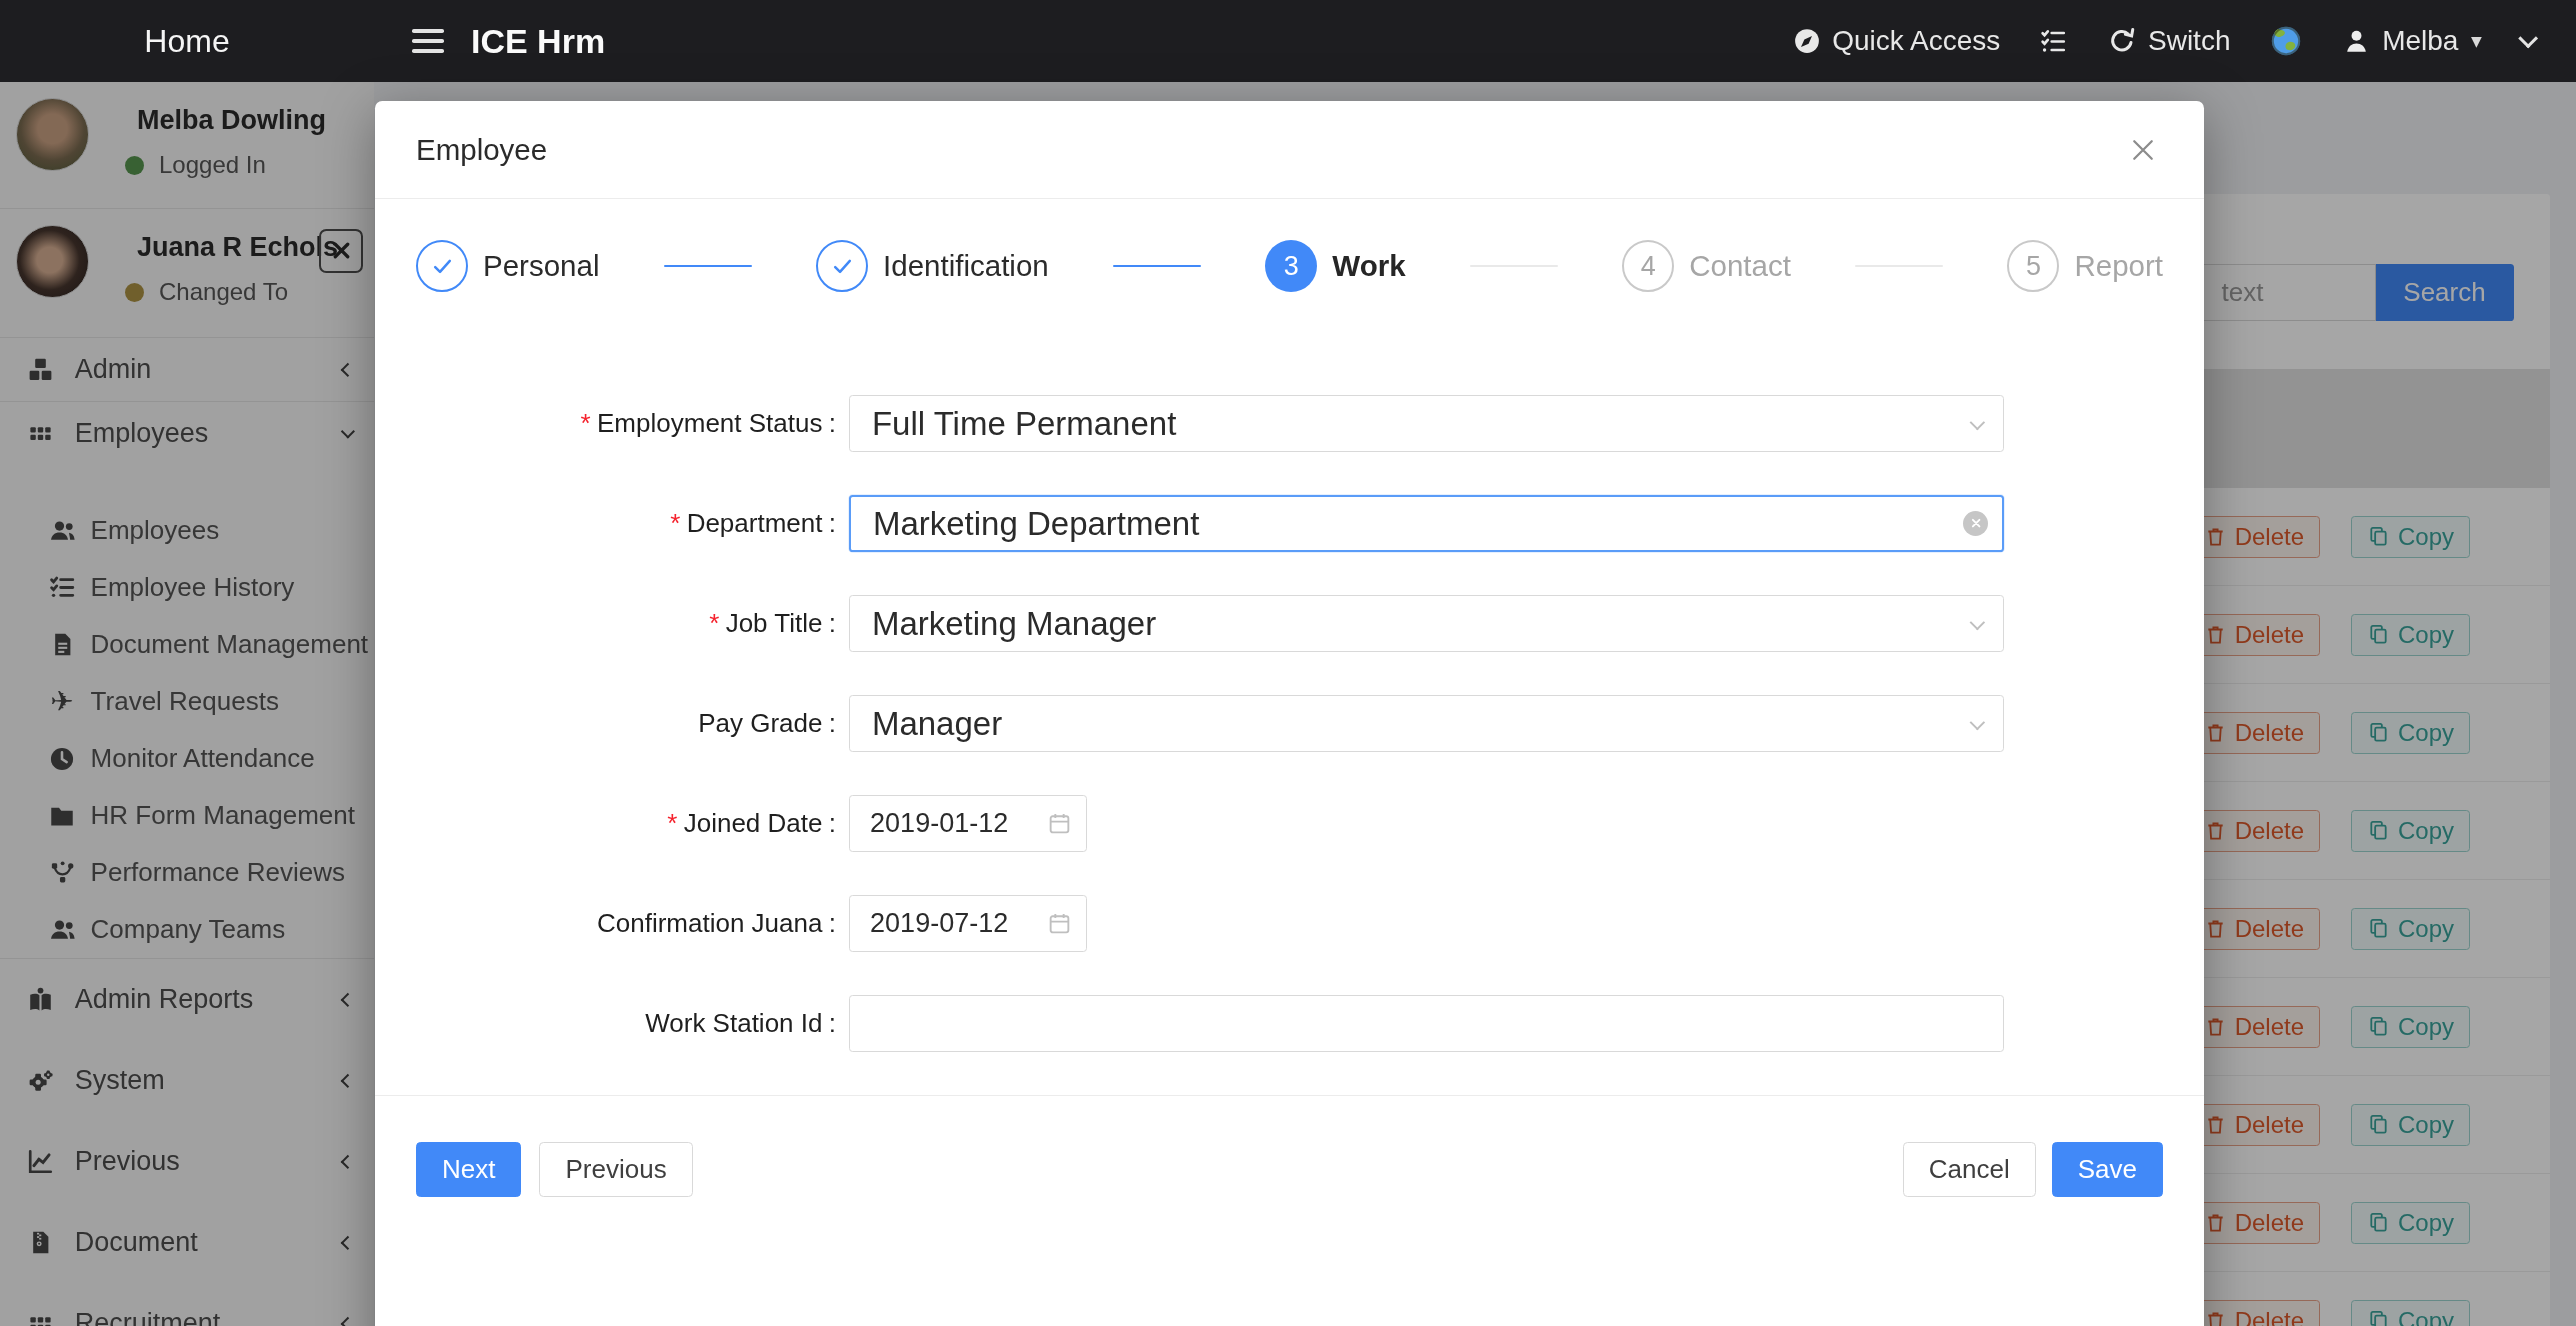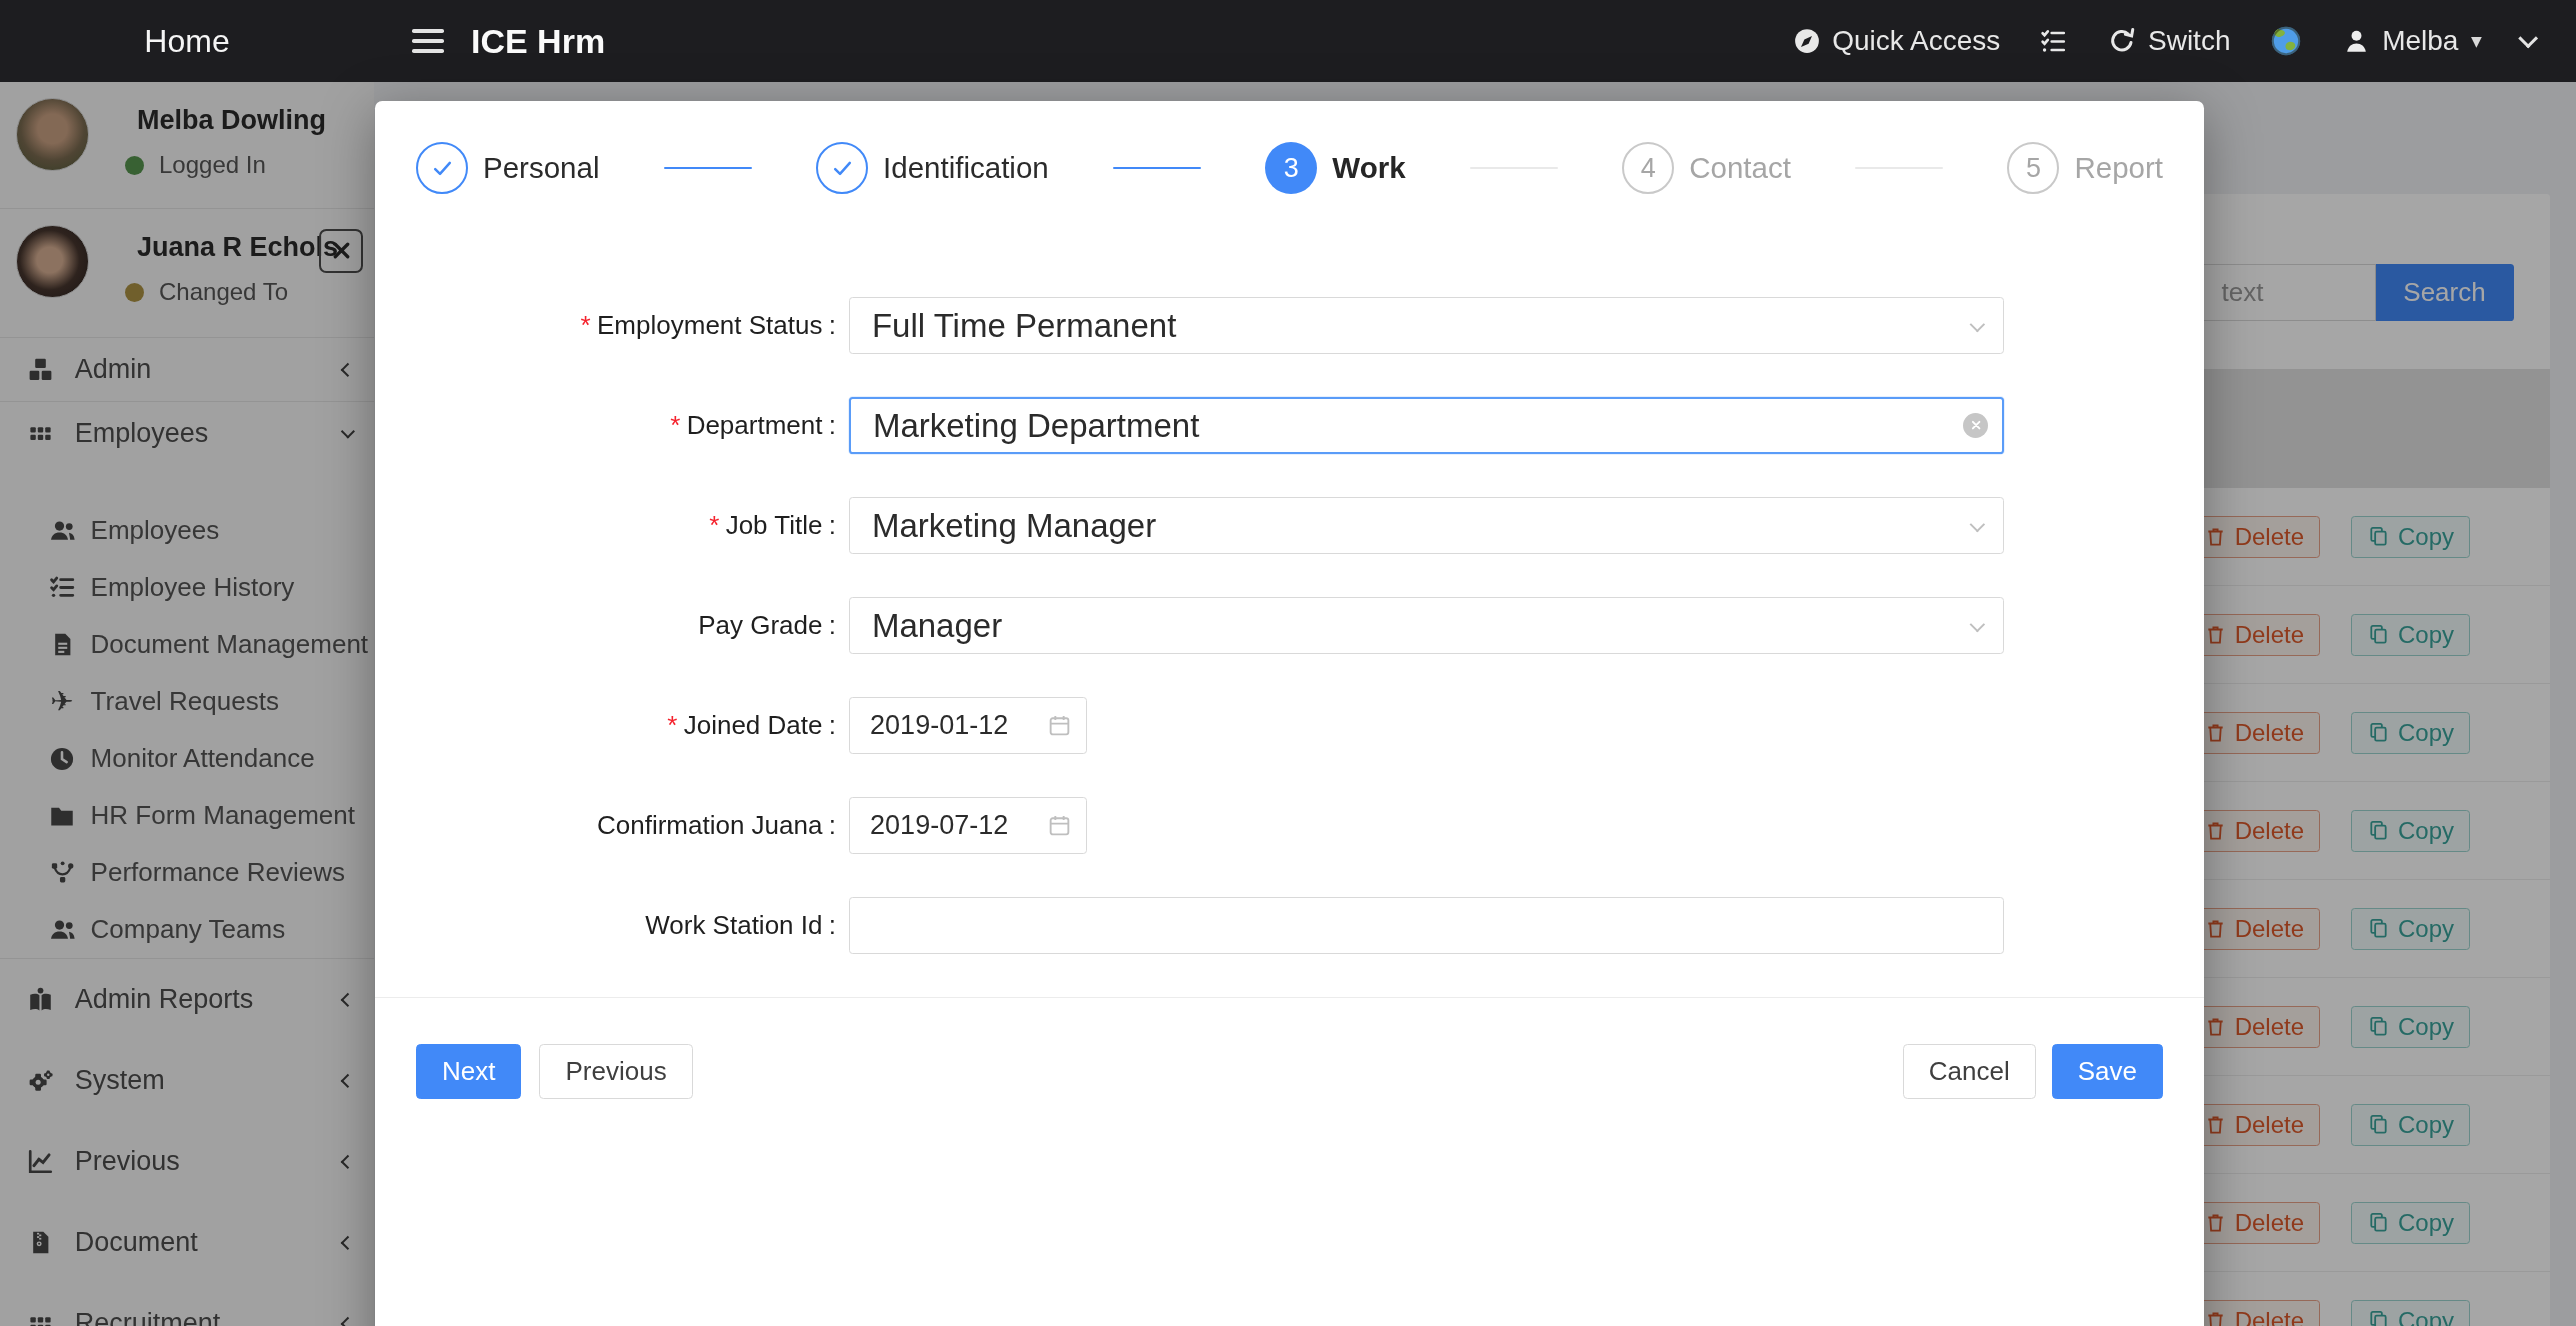--- a/index.html
+++ b/index.html
@@ -557,20 +557,28 @@
             </button>
         </div>
 
       </div>
     </div>
   </div>
 
   <div class="overlay"></div>
 
   <div class="modal">
+    <div class="modal-header">
+      <span class="modal-title">Employee</span>
+      <button class="modal-close">
+        <svg width="30" height="30" viewBox="0 0 24 24" stroke="#8c8c8c" stroke-width="1.8" stroke-linecap="round">
+            <path d="M5 5l14 14M19 5L5 19"></path>
+          </svg>
+      </button>
+    </div>
 
     <div class="steps">
       <div class="step done">
         <span class="step-circle">
           <svg width="27" height="27" viewBox="0 0 24 24" fill="none" stroke="#4189f8" stroke-width="2.2" stroke-linecap="round" stroke-linejoin="round">
               <path d="M5.5 12.5l4.3 4.3L18.5 7"></path>
             </svg>
         </span>
         <span class="step-label">Personal</span>
       </div>

